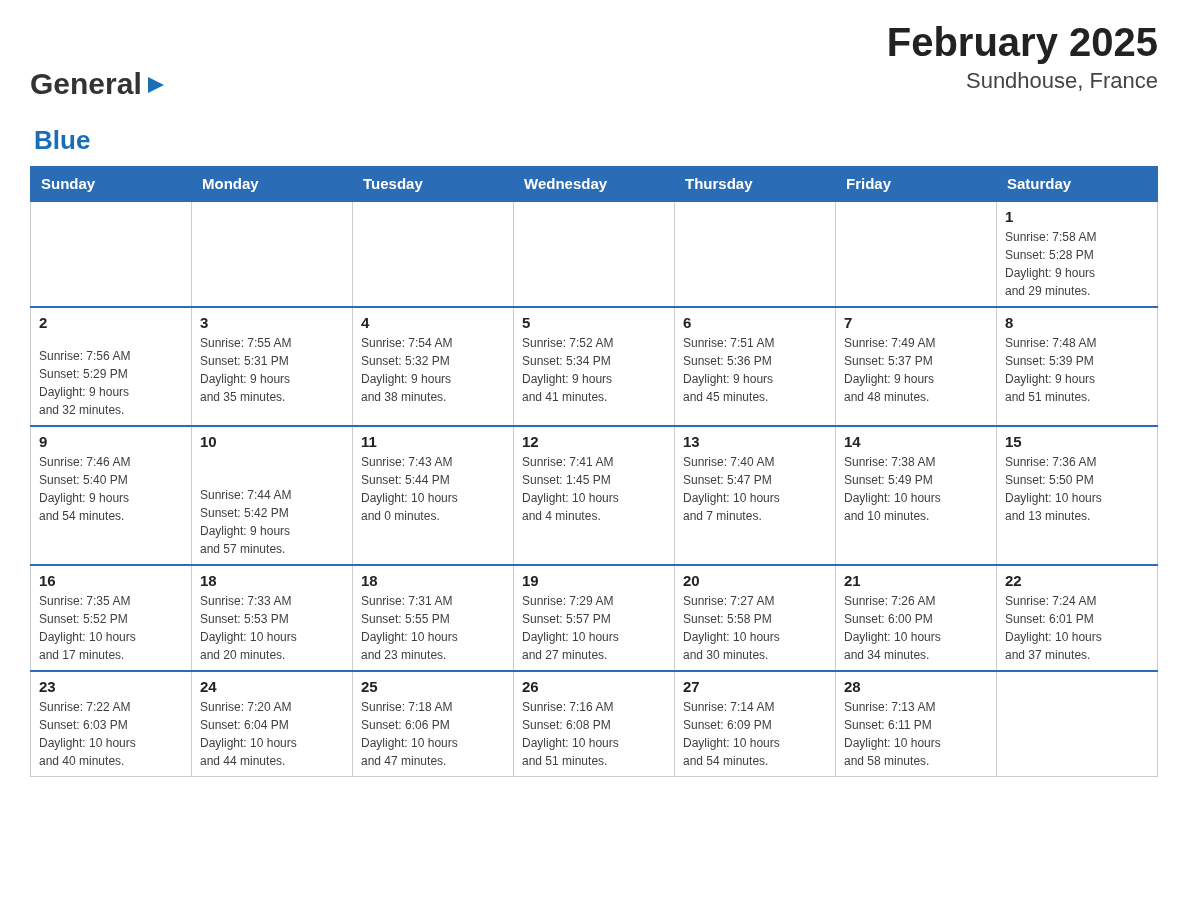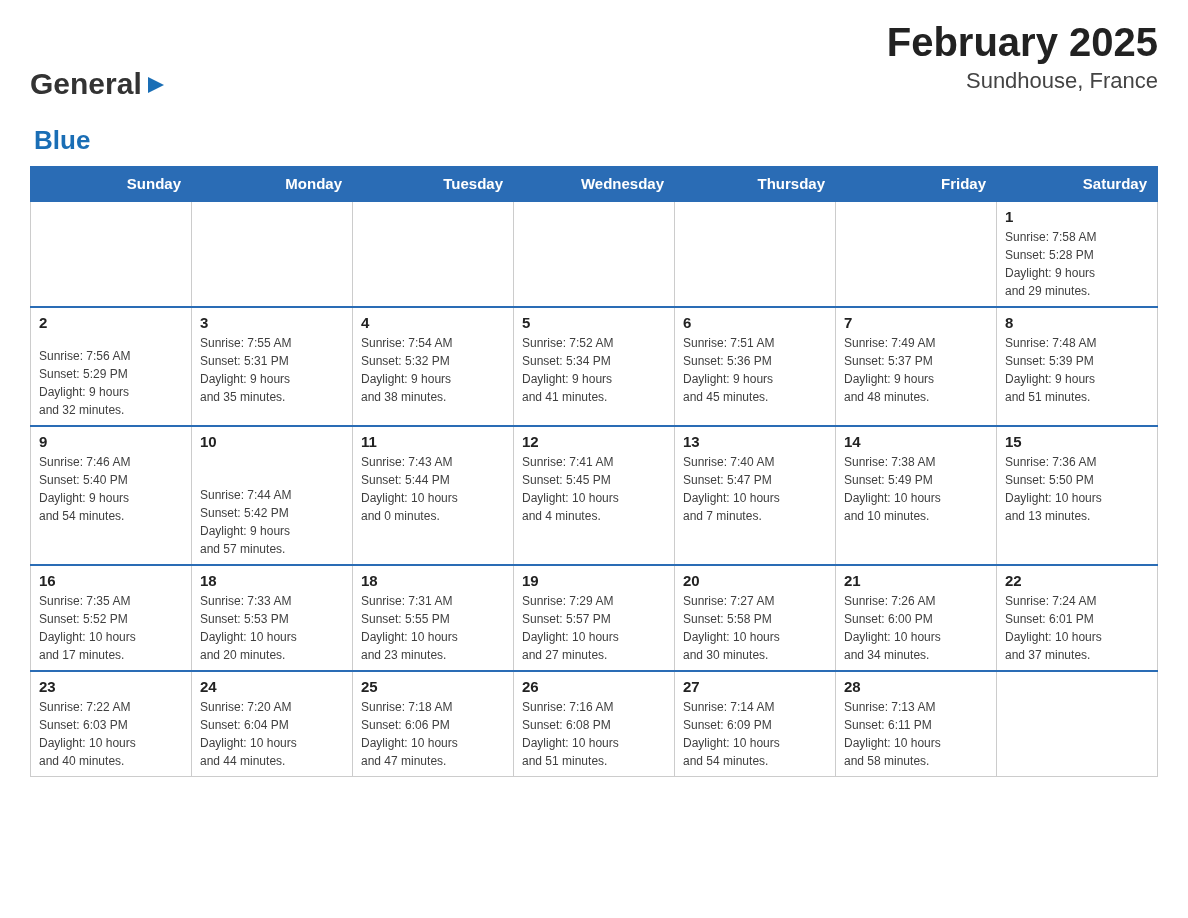--- a/index.html
+++ b/index.html
@@ -34,21 +34,21 @@
       width: 100%;
       border-collapse: collapse;
       margin-top: 8px;
     }
     .calendar th {
       background: #2a6cb5;
       color: #fff;
       font-size: 15px;
       font-weight: bold;
       padding: 8px 10px;
-      text-align: right;
+      text-align: left;
       border: 1px solid #2a6cb5;
     }
     .calendar td {
       border: 1px solid #ccc;
       vertical-align: top;
       padding: 6px 8px;
       width: 14.28%;
       min-height: 100px;
       font-size: 12.5px;
       color: #333;
@@ -208,21 +208,21 @@
         <td>
           <span class="day-number">11</span>
           <div class="day-info" style="white-space: pre-line;">Sunrise: 7:43 AM
 Sunset: 5:44 PM
 Daylight: 10 hours
 and 0 minutes.</div>
         </td>
         <td>
           <span class="day-number">12</span>
           <div class="day-info" style="white-space: pre-line;">Sunrise: 7:41 AM
-Sunset: 5:45 PM
+Sunset: 1:45 PM
 Daylight: 10 hours
 and 4 minutes.</div>
         </td>
         <td>
           <span class="day-number">13</span>
           <div class="day-info" style="white-space: pre-line;">Sunrise: 7:40 AM
 Sunset: 5:47 PM
 Daylight: 10 hours
 and 7 minutes.</div>
         </td>

